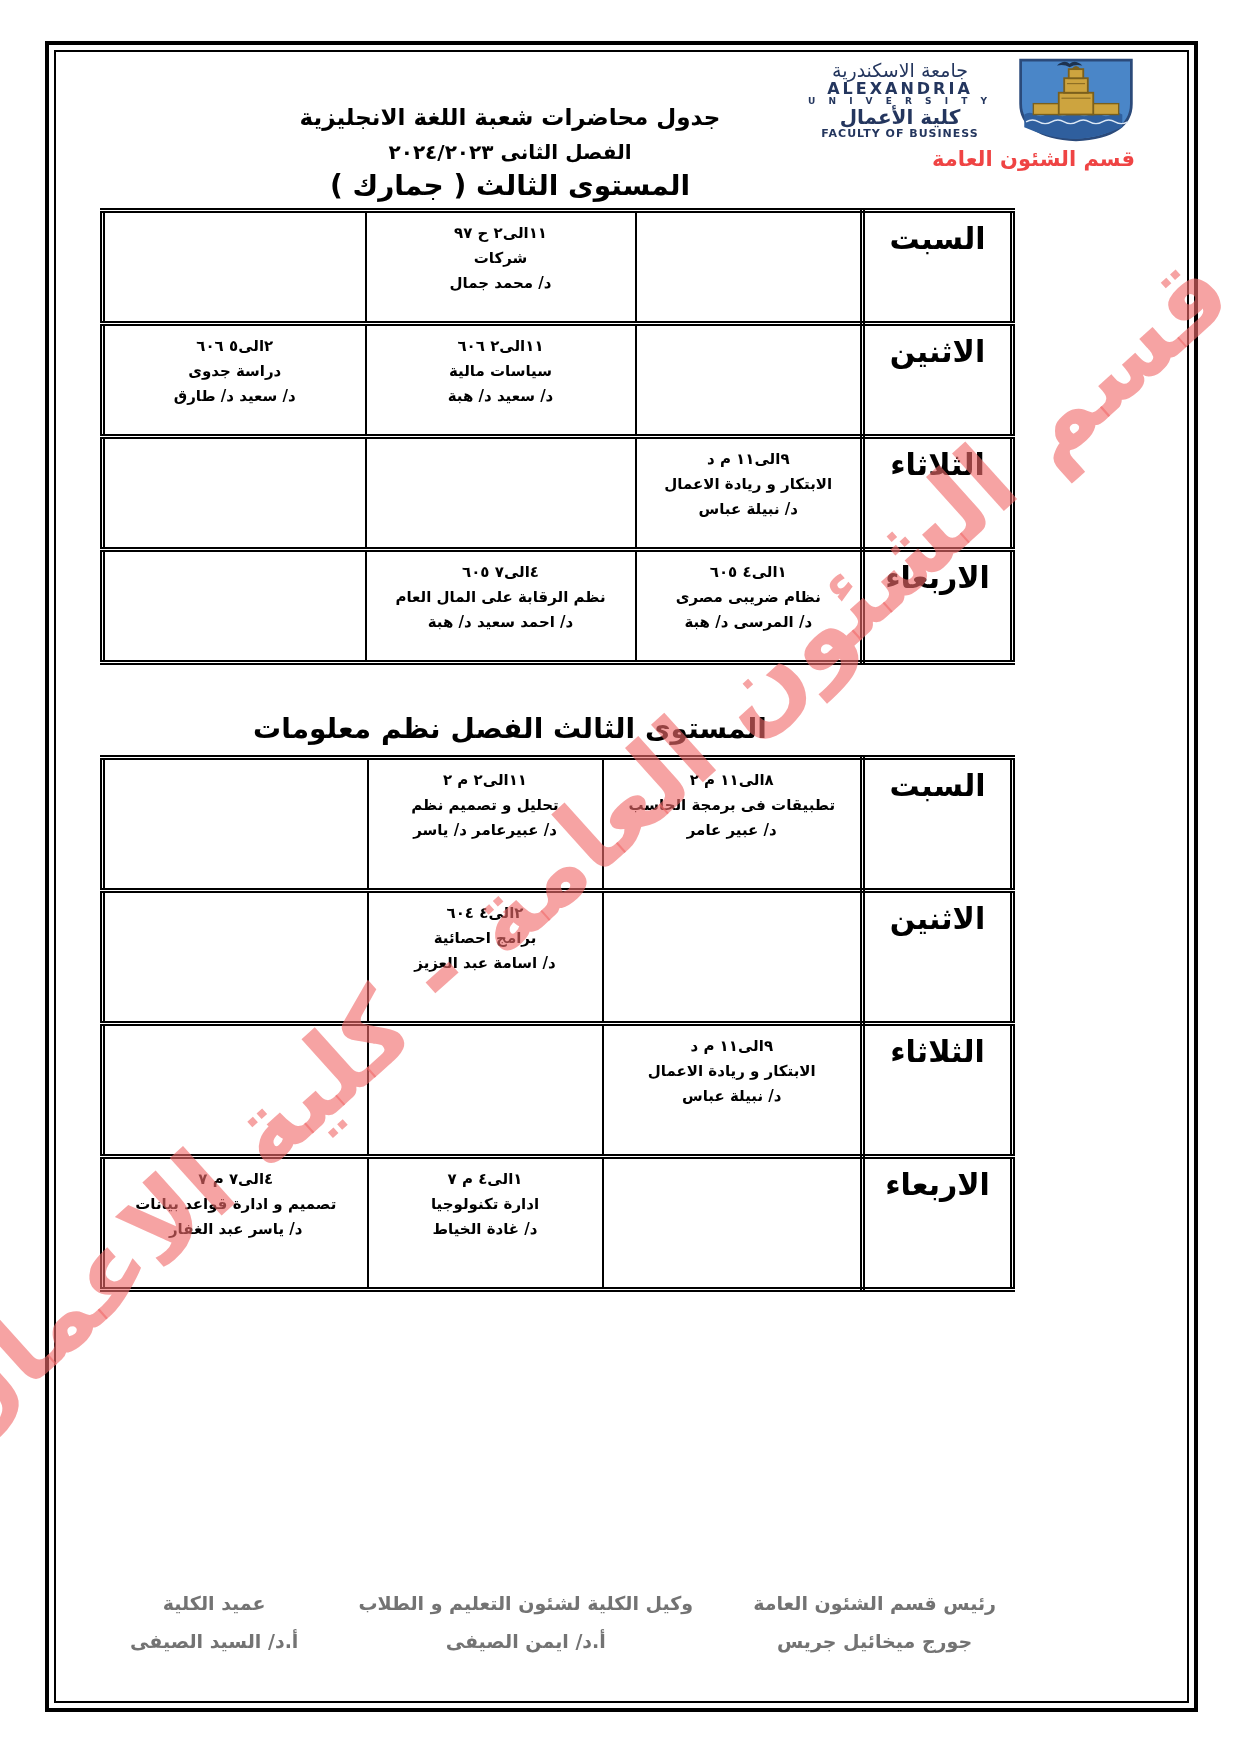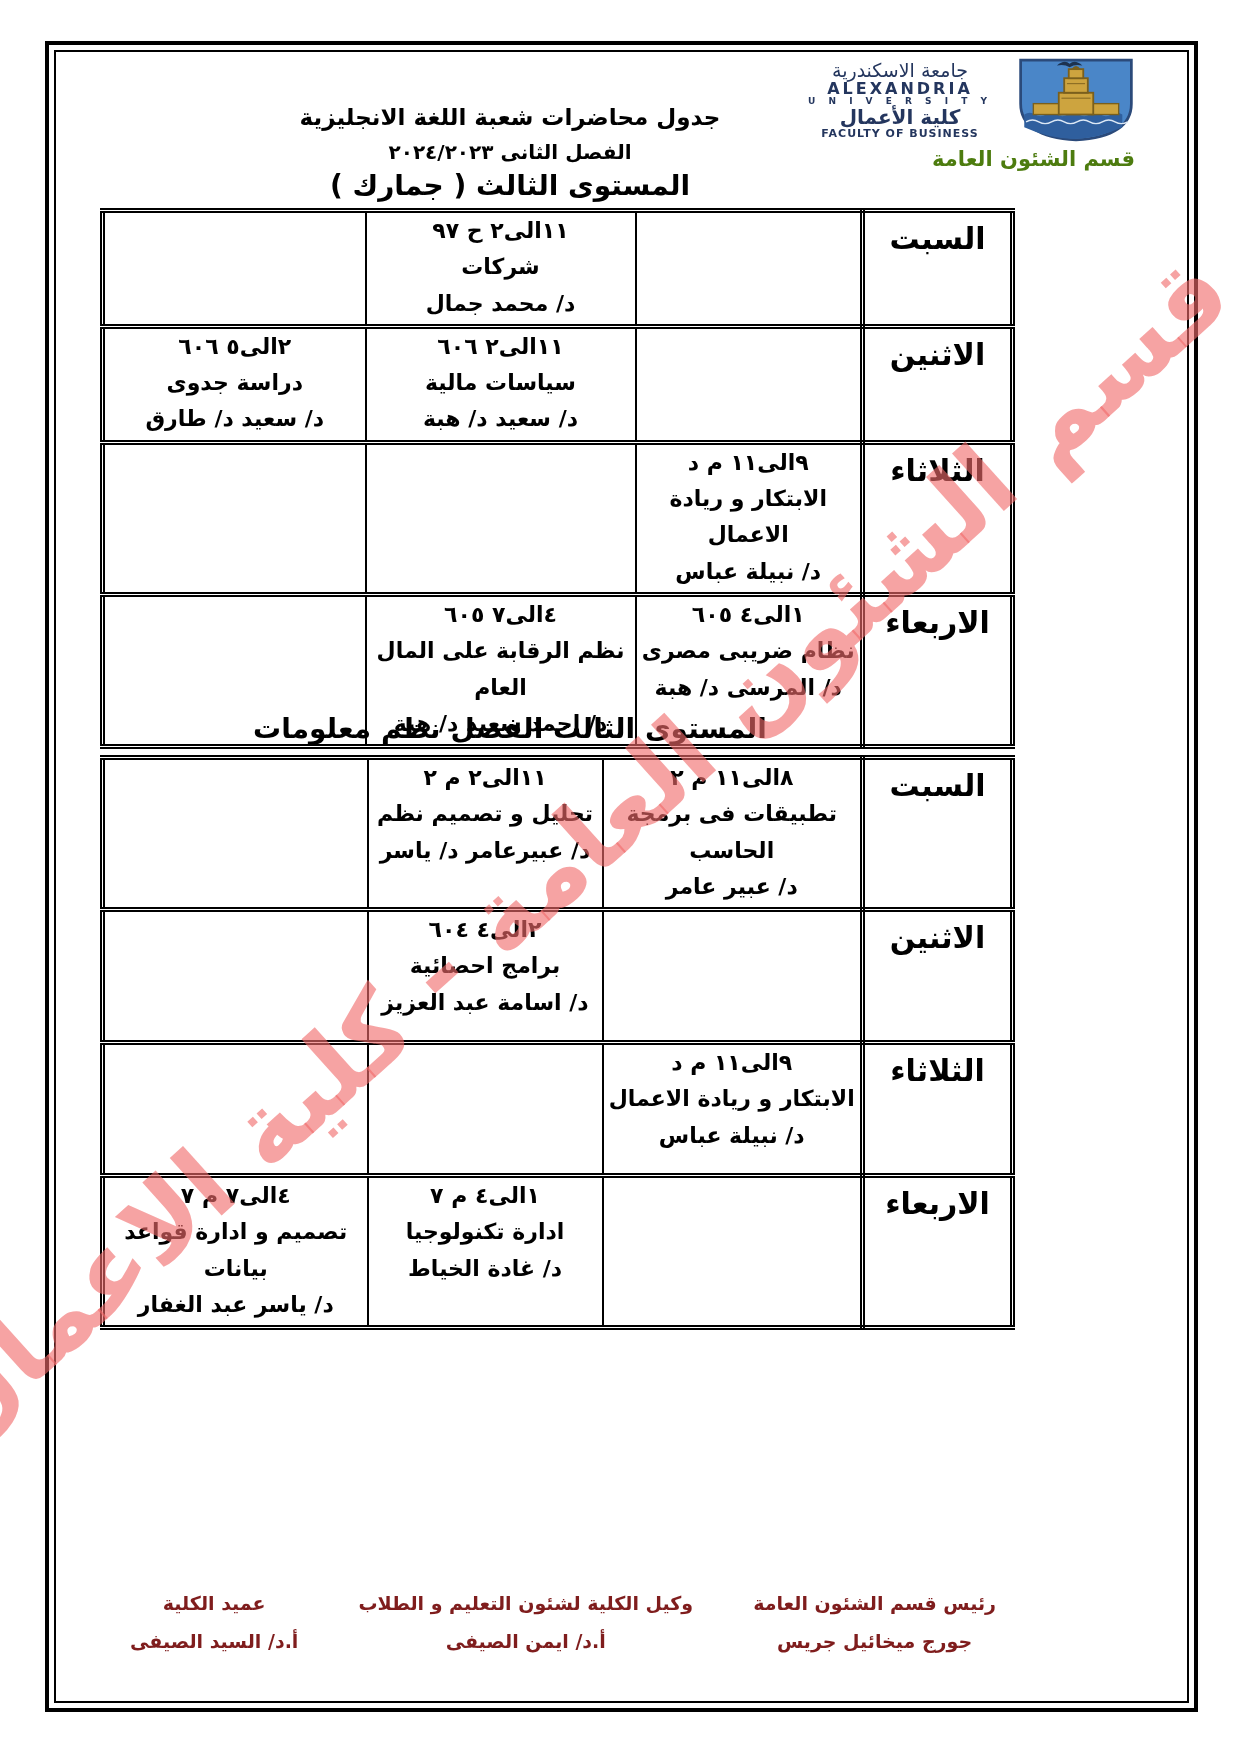--- a/index.html
+++ b/index.html
@@ -16,46 +16,46 @@
   
   .logo { position:absolute; top:56px; right:104px; width:348px; height:88px;
     display:flex; flex-direction:row; align-items:center; gap:6px; direction:ltr; }
   .logo-text { width:222px; text-align:center; color:#24365e; line-height:1.05; }
   .logo-ar-univ  { font-size:19px; font-weight:normal; }
   .logo-en-univ  { font-size:16px; font-weight:bold; letter-spacing:3px; }
   .logo-en-univ2 { font-size:9px;  font-weight:bold; letter-spacing:5px; }
   .logo-ar-fac   { font-size:20px; font-weight:bold; }
   .logo-en-fac   { font-size:11px; font-weight:bold; letter-spacing:1px; }
 
-  .dept-label { position:absolute; top:147px; right:106px; font-size:21px; font-weight:bold; color:#4d7c0f; }
+  .dept-label { position:absolute; top:147px; right:106px; font-size:21px; font-weight:bold; color:#ef4444; }
 
   .titles { position:absolute; top:104px; left:95px; width:830px; text-align:center; color:#000; }
   .title-main    { font-size:23px; font-weight:bold; }
   .title-sem     { font-size:20px; font-weight:bold; margin-top:10px; }
   .section-title { font-size:28px; font-weight:bold; margin-top:5px; }
 
   .section2-title { position:absolute; top:712px; left:95px; width:830px;
     text-align:center; font-size:28px; font-weight:bold; color:#000; }
 
   
   table.sched { border-collapse:collapse; table-layout:fixed; direction:rtl;
     position:absolute; left:100px; width:910px; border:5px double #000; }
   #table1 { top:208px; }
   #table2 { top:755px; }
   table.sched td { border:2px solid #000; border-top:5px double #000; border-bottom:5px double #000;
     vertical-align:top; text-align:center; font-weight:bold; color:#000; padding:2px 4px; }
   table.sched td.day { font-size:30px; border-left:5px double #000; padding-top:8px; }
-  table.sched td.slot { font-size:22px; line-height:1.65; white-space:pre-line; padding-top:0; }
+  table.sched td.slot { font-size:15px; line-height:1.65; white-space:pre-line; padding-top:8px; }
   #table1 tr { height:113px; }
   #table2 tr { height:133px; }
 
   
   .footer { position:absolute; top:1592px; left:130px; right:245px;
     display:flex; justify-content:space-between; direction:rtl; }
-  .sig { text-align:center; font-size:19px; font-weight:bold; color:#7f1d1d; }
+  .sig { text-align:center; font-size:19px; font-weight:bold; color:#737373; }
   .sig-name { margin-top:16px; }
 
   
   .watermark { position:absolute; top:718px; left:-95px; width:1500px;
     text-align:center; font-size:102px; font-weight:bold;
     color:rgba(240,106,106,0.62); transform:rotate(-42deg);
     white-space:nowrap; pointer-events:none; z-index:50; direction:rtl; }
 </style>
 </head>
 <body>

